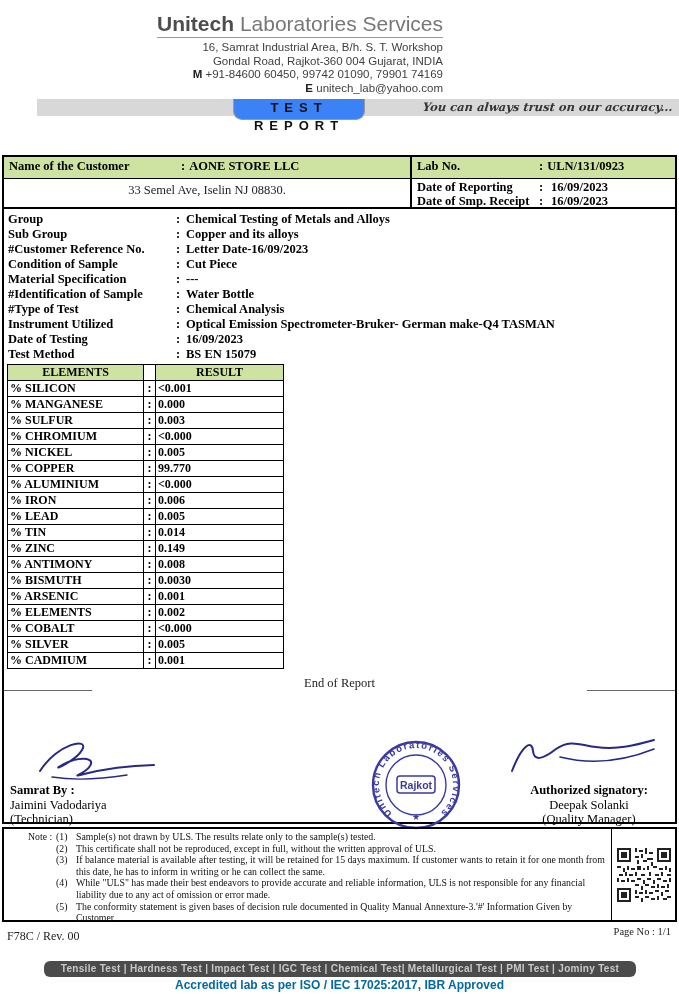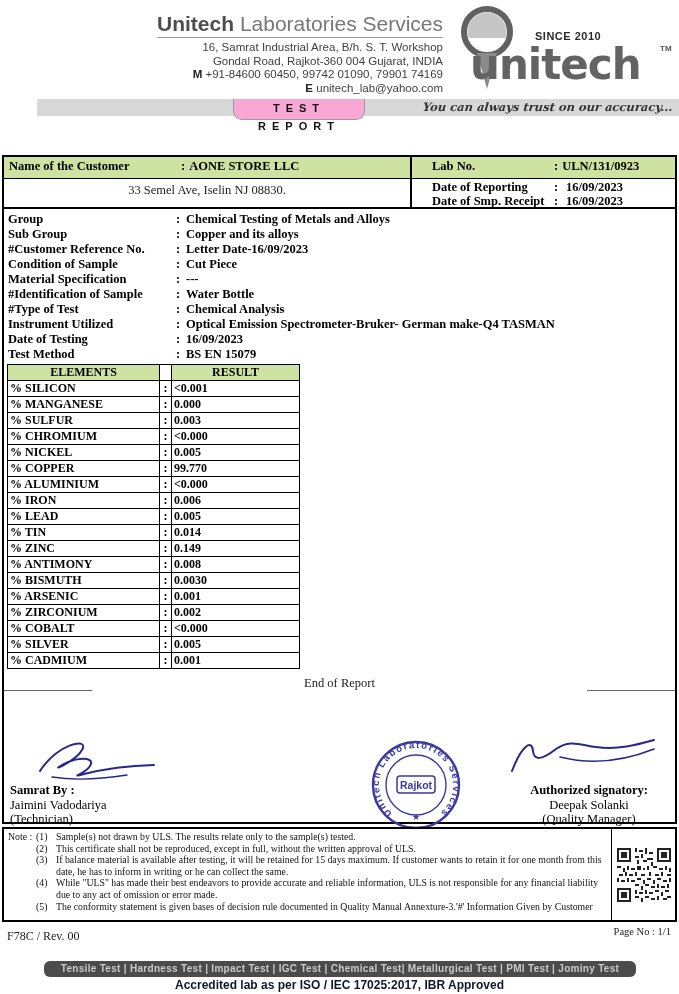--- a/index.html
+++ b/index.html
@@ -13,99 +13,89 @@
   .company-name { display:inline-block; font-size:21px; color:#777; border-bottom:1px solid #999; padding-bottom:1px; margin-bottom:3px; }
   .company-name b { color:#4d4d4d; }
   .addr { font-size:11.5px; color:#3f3f3f; line-height:13.5px; }
   .addr b { color:#222; }
   .logo-block { position:absolute; top:0; left:448px; width:231px; height:98px; }
   .crucible { position:absolute; left:7px; top:5px; }
   .since { position:absolute; left:87px; top:30px; font-family:"Liberation Sans", sans-serif; font-weight:bold; font-size:11px; letter-spacing:0.5px; color:#2b2b2b; }
   .logotext { position:absolute; left:22px; top:44px; font-family:"DejaVu Sans", sans-serif; font-weight:bold; font-size:42px; line-height:42px; color:#636363; letter-spacing:-1px; }
   .tm { position:absolute; left:212px; top:44px; font-family:"Liberation Sans", sans-serif; font-size:8px; font-weight:bold; color:#555; }
   .banner { position:absolute; top:99px; left:37px; width:642px; height:17px; background:#d8d8d8; }
-  .banner-tab { position:absolute; left:196px; top:0; width:132px; height:21px; background:#f9a8d4; border:1px solid #9a9a9a; border-top:none; border-radius:0 0 9px 9px; text-align:center; font-family:"Liberation Sans", sans-serif; font-weight:bold; font-size:11px; letter-spacing:6px; line-height:18px; color:#111; }
+  .banner-tab { position:absolute; left:196px; top:0; width:132px; height:21px; background:#3b82f6; border:1px solid #9a9a9a; border-top:none; border-radius:0 0 9px 9px; text-align:center; font-family:"Liberation Sans", sans-serif; font-weight:bold; font-size:13px; letter-spacing:6px; line-height:18px; color:#111; }
   .tagline { position:absolute; right:6px; top:1px; font-family:"DejaVu Serif", serif; font-style:italic; font-weight:bold; font-size:11.5px; color:#333; transform:skewX(-6deg); }
   
   .boxA { position:absolute; left:2px; top:155px; width:675px; height:669px; border:2px solid #000; }
   .crow { display:flex; }
   .crow1 { background:#cee3a2; border-bottom:1px solid #000; height:22px; font-weight:bold; font-size:12.5px; }
   .crow2 { border-bottom:2px solid #000; height:30px; font-size:12.5px; }
   .ccell-l { width:406px; padding:2px 5px; }
-  .ccell-r { flex:1; border-left:2px solid #000; padding:2px 20px; }
+  .ccell-r { flex:1; border-left:2px solid #000; padding:2px 5px; }
   .lbl-val { display:flex; }
   .lv-label { flex:0 0 auto; }
   .lv-colon { margin:0 4px; }
   .addr-center { text-align:center; padding-top:4px; color:#222; }
   .date-line { display:flex; font-weight:bold; line-height:13.5px; }
   .date-line .dl { width:122px; }
   .date-line .dc { width:12px; }
   
   .details { padding:3px 4px 0 4px; }
   .drow { display:flex; font-weight:bold; font-size:12.5px; line-height:15px; }
   .drow .dlab { width:168px; }
   .drow .dcol { width:10px; }
   .drow .dval { flex:1; }
   
   table.res { border-collapse:collapse; margin:2px 0 0 3px; }
   table.res th, table.res td { border:1px solid #000; font-size:12px; font-weight:bold; height:16px; padding:0 2px; }
-  th.hel { width:152px; background:#cee3a2; text-align:center; font-size:12.5px; }
+  th.hel { width:136px; background:#cee3a2; text-align:center; font-size:12.5px; }
   th.hc  { width:12px; background:#fff; }
   th.hres{ width:128px; background:#cee3a2; text-align:center; font-size:12.5px; }
   td.el { padding-left:16px; text-align:left; }
   td.co { text-align:center; font-weight:bold; }
   td.va { text-align:left; }
   
   .eor { display:flex; justify-content:space-between; align-items:flex-end; margin-top:7px; font-size:12.5px; color:#222; }
   .eor .uline { width:88px; border-bottom:1px solid #666; height:12px; }
   
   .sig-left-svg { position:absolute; left:28px; top:578px; }
   .tested { position:absolute; left:6px; top:626px; font-size:12.5px; line-height:14.5px; }
   .tested .b { font-weight:bold; }
   .stamp { position:absolute; left:366px; top:582px; }
   .sig-right-svg { position:absolute; left:498px; top:576px; }
   .auth { position:absolute; left:496px; top:626px; width:178px; text-align:center; font-size:12.5px; line-height:14.5px; }
   .auth .b { font-weight:bold; }
   
-  .boxB { position:absolute; left:2px; top:827px; width:675px; height:95px; border:2px solid #000; display:flex; }
+  .boxB { position:absolute; left:2px; top:827px; width:675px; height:95px; border:2px solid #000; display:flex;padding-left:20px; }
   .notes { flex:1; padding:2px 4px; font-size:9.8px; line-height:11.6px; color:#111; }
   .note-row { display:flex; }
   .note-pre { width:28px; }
   .note-no { width:20px; flex:0 0 auto; }
   .note-text { flex:1; }
   .qr-cell { width:64px; border-left:1px solid #000; display:flex; align-items:center; justify-content:center; }
   
   .form-no { position:absolute; left:7px; top:929px; font-size:12px; color:#222; }
   .page-no { position:absolute; right:8px; top:926px; font-size:10.5px; color:#222; }
   .tests-bar { position:absolute; left:44px; top:961px; width:592px; height:16px; background:#4b4b4b; color:#c9c9c9; font-family:"Liberation Sans", sans-serif; font-weight:bold; font-size:10px; text-align:center; line-height:16px; letter-spacing:0.3px;border-radius:6px; }
-  .accred { position:absolute; left:0; top:978px; width:100%; text-align:center; font-family:"Liberation Sans", sans-serif; font-weight:bold; font-size:12px; color:#0f172a; }
+  .accred { position:absolute; left:0; top:978px; width:100%; text-align:center; font-family:"Liberation Sans", sans-serif; font-weight:bold; font-size:12px; color:#0369a1; }
 </style>
 </head>
 <body>
 
 <div class="page">
 
   <div class="company-block">
     <div class="company-name"><b>Unitech</b><span> Laboratories Services</span></div>
     <div class="addr">16, Samrat Industrial Area, B/h. S. T. Workshop</div>
     <div class="addr">Gondal Road, Rajkot-360 004 Gujarat, INDIA</div>
     <div class="addr"><b>M</b> <span>+91-84600 60450, 99742 01090, 79901 74169</span></div>
     <div class="addr"><b>E</b> <span>unitech_lab@yahoo.com</span></div>
   </div>
 
-  <div class="logo-block">
-    <svg class="crucible" width="64" height="92" viewBox="0 0 64 92">
-      <circle cx="32" cy="27" r="23" fill="#ffffff" stroke="#616161" stroke-width="6"></circle>
-      <path d="M 13.5,33 A 19.5,19.5 0 1 1 50.5,33 Z" fill="#c6c6c6"></path>
-      <polygon points="22,48 42,48 32,84" fill="#8a8a8a"></polygon>
-    </svg>
-    <div class="since">SINCE 2010</div>
-    <div class="logotext">unitech</div>
-    <div class="tm">TM</div>
-  </div>
 
   <div class="banner">
     <div class="banner-tab">TEST REPORT</div>
     <div class="tagline">You can always trust on our accuracy...</div>
   </div>
 
   <div class="boxA">
 
     <div class="crow crow1">
       <div class="ccell-l">
@@ -265,21 +255,21 @@
             <td class="el">% BISMUTH</td>
             <td class="co">:</td>
             <td class="va">0.0030</td>
           </tr>
         <tr>
             <td class="el">% ARSENIC</td>
             <td class="co">:</td>
             <td class="va">0.001</td>
           </tr>
         <tr>
-            <td class="el">% ZIRCONIUM</td>
+            <td class="el">% ELEMENTS</td>
             <td class="co">:</td>
             <td class="va">0.002</td>
           </tr>
         <tr>
             <td class="el">% COBALT</td>
             <td class="co">:</td>
             <td class="va">&lt;0.000</td>
           </tr>
         <tr>
             <td class="el">% SILVER</td>

